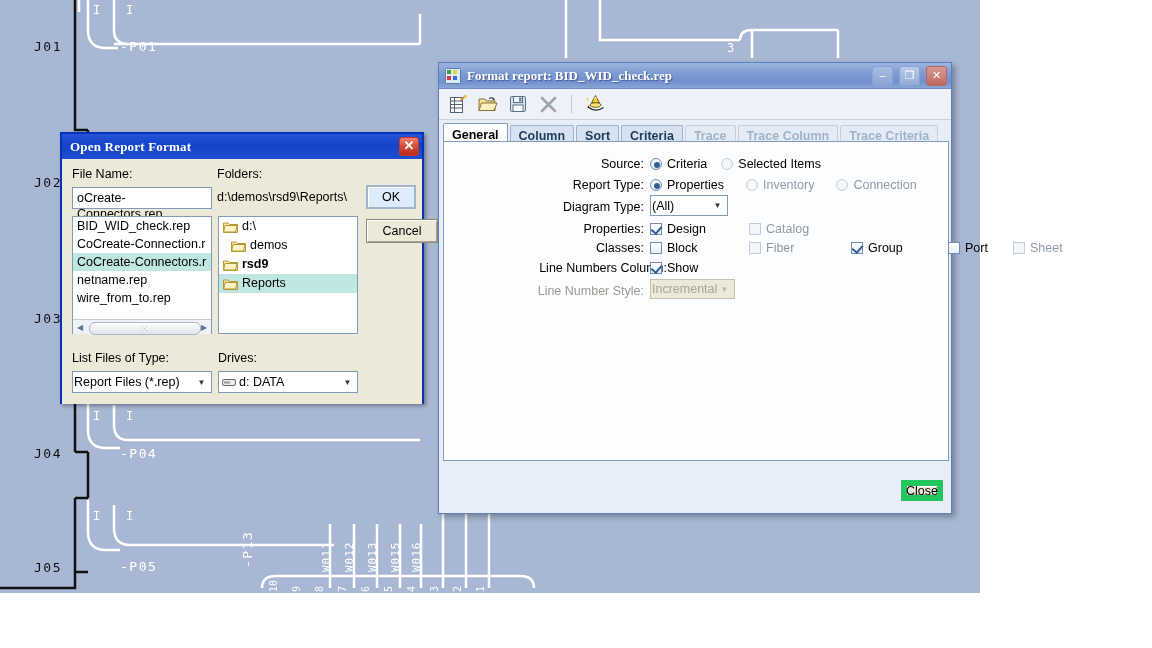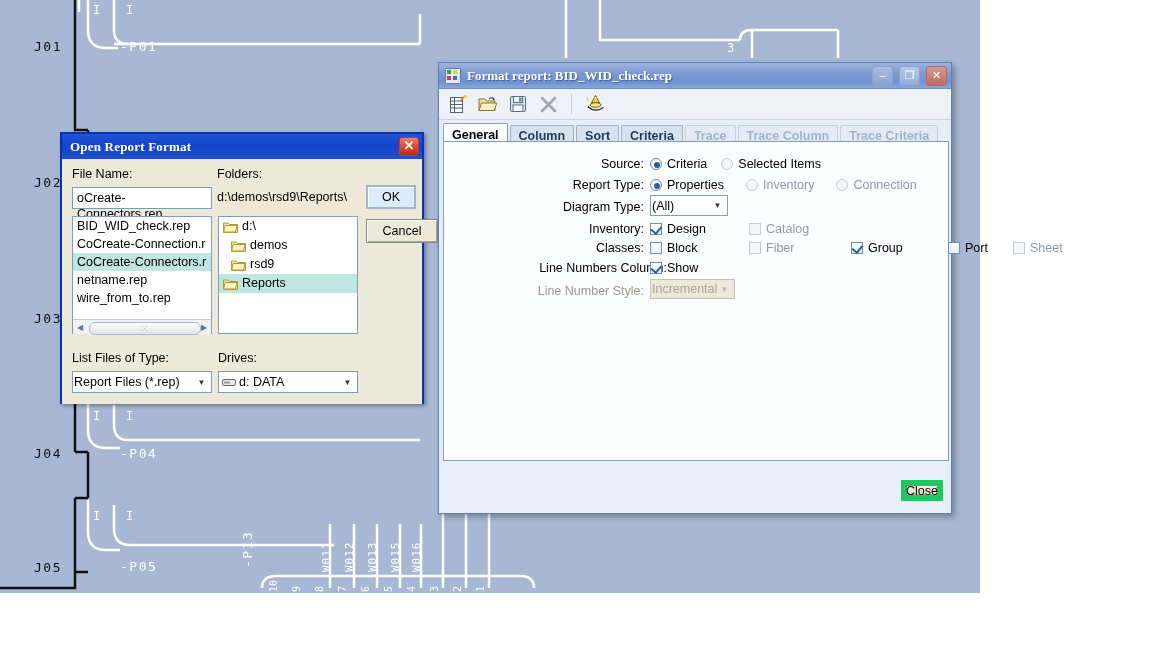--- a/index.html
+++ b/index.html
@@ -248,21 +248,21 @@
           </svg>
           <span>d:\</span>
         </div>
         <div class="folderrow" style="padding-left:12px;">
           <svg class="folder-ico" viewBox="0 0 15 12">
             <path d="M0.5 2 L5 2 L6.5 3.5 L14.5 3.5 L14.5 11.5 L0.5 11.5 Z" fill="#f5e6a8" stroke="#b59a32"></path>
             <path d="M2 4.5 L14 4.5 L12.5 11 L0.7 11 Z" fill="#fdf3c6" stroke="#b59a32"></path>
           </svg>
           <span>demos</span>
         </div>
-        <div class="folderrow" style="padding-left:12px;">
+        <div class="folderrow" style="padding-left:4px;font-weight:bold;">
           <svg class="folder-ico" viewBox="0 0 15 12">
             <path d="M0.5 2 L5 2 L6.5 3.5 L14.5 3.5 L14.5 11.5 L0.5 11.5 Z" fill="#f5e6a8" stroke="#b59a32"></path>
             <path d="M2 4.5 L14 4.5 L12.5 11 L0.7 11 Z" fill="#fdf3c6" stroke="#b59a32"></path>
           </svg>
           <span>rsd9</span>
         </div>
         <div class="folderrow sel" style="padding-left:4px;">
           <svg class="folder-ico" viewBox="0 0 15 12">
             <path d="M0.5 2 L5 2 L6.5 3.5 L14.5 3.5 L14.5 11.5 L0.5 11.5 Z" fill="#f5e6a8" stroke="#b59a32"></path>
             <path d="M2 4.5 L14 4.5 L12.5 11 L0.7 11 Z" fill="#fdf3c6" stroke="#b59a32"></path>
@@ -393,21 +393,21 @@
 
       <div class="frow" style="left:0;top:58px;width:200px;justify-content:flex-end;">
         <span class="flabel">Diagram Type:</span>
       </div>
       <div class="combo" style="left:206px;top:53px;width:78px;height:21px;">
         <span class="cval">(All)</span>
         <span class="carrow">▼</span>
       </div>
 
       <div class="frow" style="left:0;top:80px;width:200px;justify-content:flex-end;">
-        <span class="flabel">Inventory:</span>
+        <span class="flabel">Properties:</span>
       </div>
       <div class="frow" style="left:206px;top:80px;">
         <span class="cbox on"></span>
         <span class="clabel" style="width:82px;">Design</span>
         <span class="cbox dim"></span>
         <span class="clabel dim">Catalog</span>
       </div>
 
       <div class="frow" style="left:0;top:99px;width:200px;justify-content:flex-end;">
         <span class="flabel">Classes:</span>

